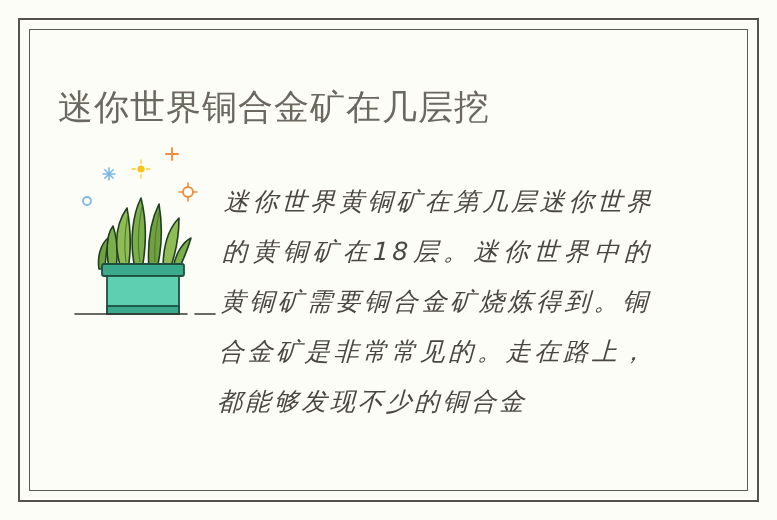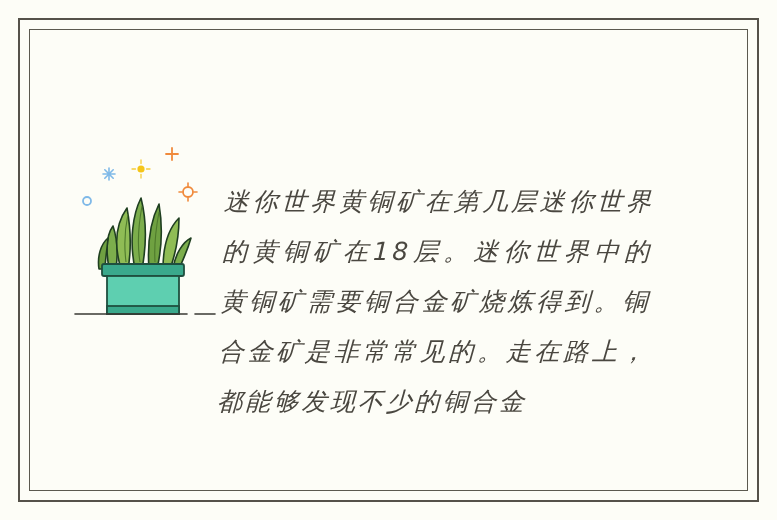--- a/index.html
+++ b/index.html
@@ -100,20 +100,21 @@
   }
 </style>
 </head>
 <body>
 
 <div id="page">
 
   <div class="frame-outer"></div>
   <div class="frame-inner"></div>
 
+  <h1 class="title">迷你世界铜合金矿在几层挖</h1>
 
   <div class="content">
 
     <div class="illustration">
       <svg width="160" height="180" viewBox="0 0 160 180" xmlns="http://www.w3.org/2000/svg">
 
         <g>
           <g stroke="#7fb9e8" stroke-width="1.6" stroke-linecap="round">
             <line x1="40" y1="26" x2="40" y2="38"></line>
             <line x1="34" y1="32" x2="46" y2="32"></line>

